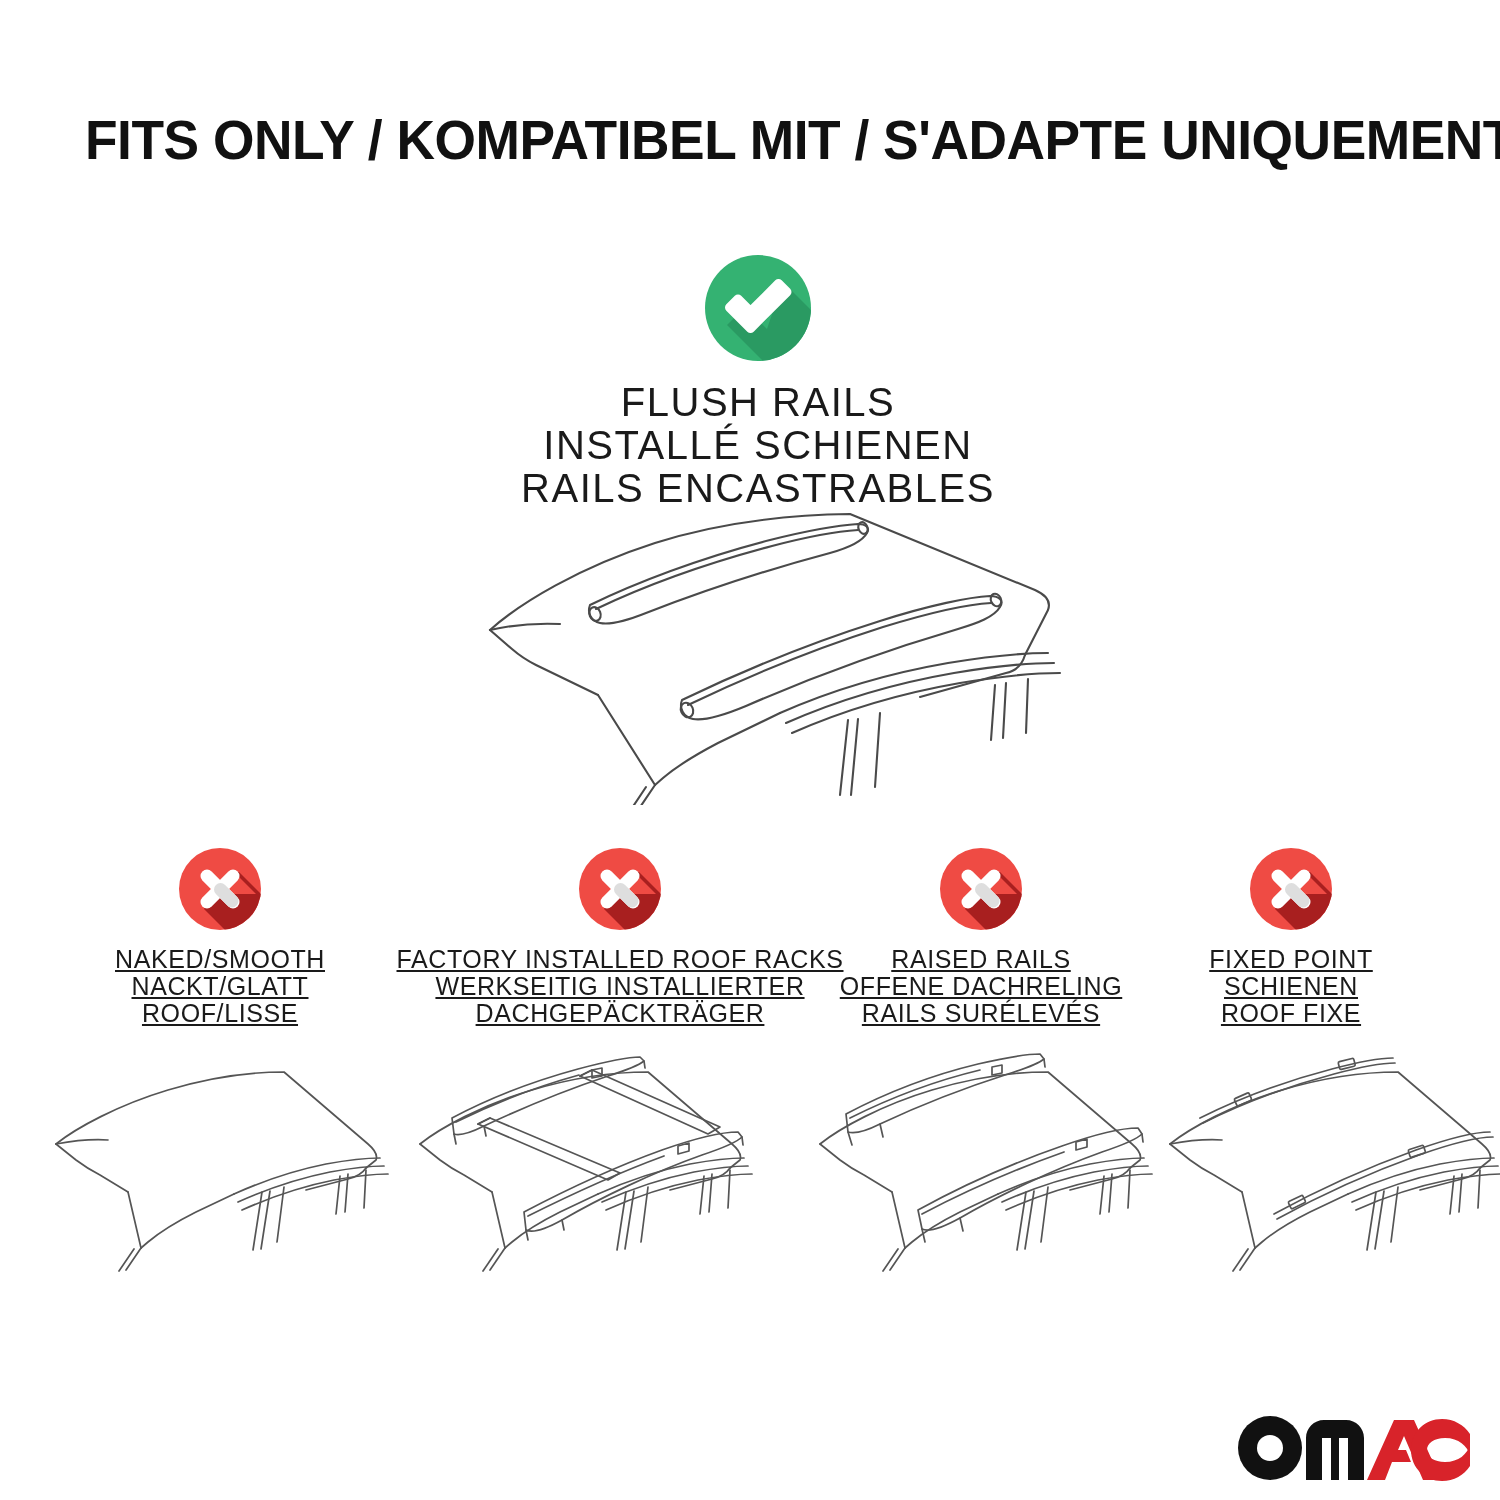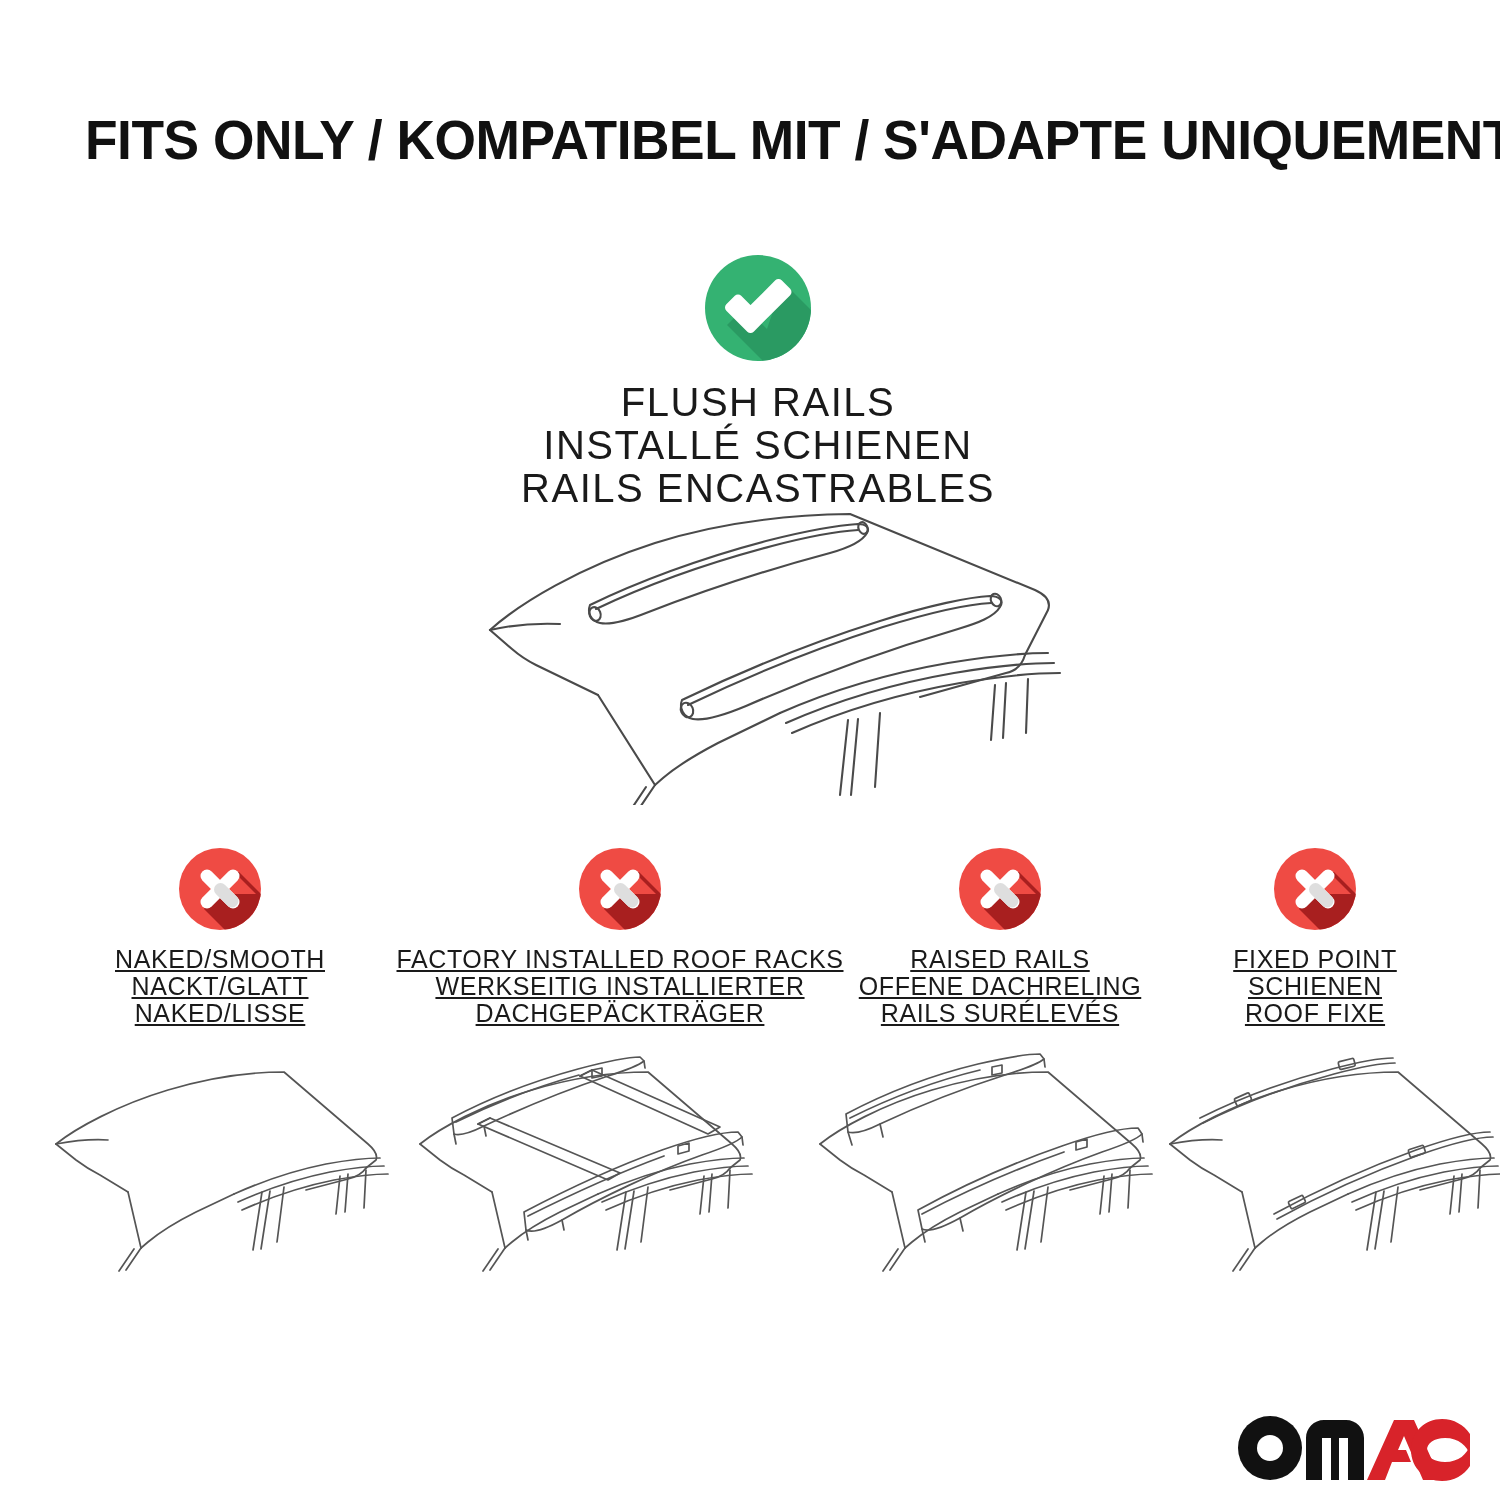--- a/index.html
+++ b/index.html
@@ -181,21 +181,21 @@
       <g stroke-linecap="round" stroke-width="13">
         <line x1="28" y1="28" x2="54" y2="54" stroke="#ffffff"></line>
         <line x1="54" y1="28" x2="28" y2="54" stroke="#ffffff"></line>
         <line x1="41.5" y1="41.5" x2="53" y2="53" stroke="#dedede"></line>
       </g>
     </svg>
   </div>
   <div class="bad-label">
     <div>NAKED/SMOOTH</div>
     <div>NACKT/GLATT</div>
-    <div>NAKED/LISSE</div>
+    <div>ROOF/LISSE</div>
   </div>
 </div>
 
 <svg class="bad-art" style="left:48px;top:1052px;" viewBox="0 0 350 230">
   <g fill="none" stroke="#555555" stroke-width="1.7" stroke-linejoin="round" stroke-linecap="round">
     <path d="M8 92 C28 76 70 53 120 38 C160 26 200 20 236 20 L320 92
              C327 98 330 103 328 108 L318 116"></path>
     <path d="M318 116 C314 122 308 125 300 127 L258 138"></path>
     <path d="M8 92 L28 108 C36 114 44 119 52 123 L80 140"></path>
     <path d="M80 140 L93 196"></path>
@@ -275,21 +275,21 @@
     <path d="M266 94 L266 102 L277 99 L277 91 Z"></path>
 
     <path d="M66 72 L196 128 L208 121 L78 66 Z"></path>
     <path d="M66 72 L78 66"></path>
 
     <path d="M168 24 L296 82 L308 75 L180 18 Z"></path>
     <path d="M168 24 L180 18"></path>
   </g>
 </svg>
 
-<div class="bad-col" style="left:830px;width:340px;">
+<div class="bad-col" style="left:811px;width:340px;">
   <div class="badge bad-badge">
     <svg class="shadow" viewBox="0 0 82 82" aria-hidden="true">
       <path d="M41 33 L54 46 L82 46 L82 82 L46 82 L25 61 Z" fill="#a81f1f"></path>
       <path d="M55 24 L82 51 L82 46 L60 24 Z" fill="#a81f1f"></path>
     </svg>
     <svg class="mark" viewBox="0 0 82 82" aria-hidden="true">
       <g stroke-linecap="round" stroke-width="13">
         <line x1="28" y1="28" x2="54" y2="54" stroke="#ffffff"></line>
         <line x1="54" y1="28" x2="28" y2="54" stroke="#ffffff"></line>
         <line x1="41.5" y1="41.5" x2="53" y2="53" stroke="#dedede"></line>
@@ -334,21 +334,21 @@
     <path d="M106 158 C146 136 198 112 250 94 C284 82 312 76 326 76 L330 82
              C324 88 308 94 290 100 C240 118 186 144 148 166 C128 177 116 180 110 177 Z"></path>
     <path d="M110 162 C150 141 201 118 252 100"></path>
     <path d="M110 177 L113 190"></path>
     <path d="M148 166 L151 179"></path>
     <path d="M330 82 L331 90"></path>
     <path d="M264 90 L264 98 L275 95 L275 87 Z"></path>
   </g>
 </svg>
 
-<div class="bad-col" style="left:1160px;width:310px;">
+<div class="bad-col" style="left:1136px;width:310px;">
   <div class="badge bad-badge">
     <svg class="shadow" viewBox="0 0 82 82" aria-hidden="true">
       <path d="M41 33 L54 46 L82 46 L82 82 L46 82 L25 61 Z" fill="#a81f1f"></path>
       <path d="M55 24 L82 51 L82 46 L60 24 Z" fill="#a81f1f"></path>
     </svg>
     <svg class="mark" viewBox="0 0 82 82" aria-hidden="true">
       <g stroke-linecap="round" stroke-width="13">
         <line x1="28" y1="28" x2="54" y2="54" stroke="#ffffff"></line>
         <line x1="54" y1="28" x2="28" y2="54" stroke="#ffffff"></line>
         <line x1="41.5" y1="41.5" x2="53" y2="53" stroke="#dedede"></line>

